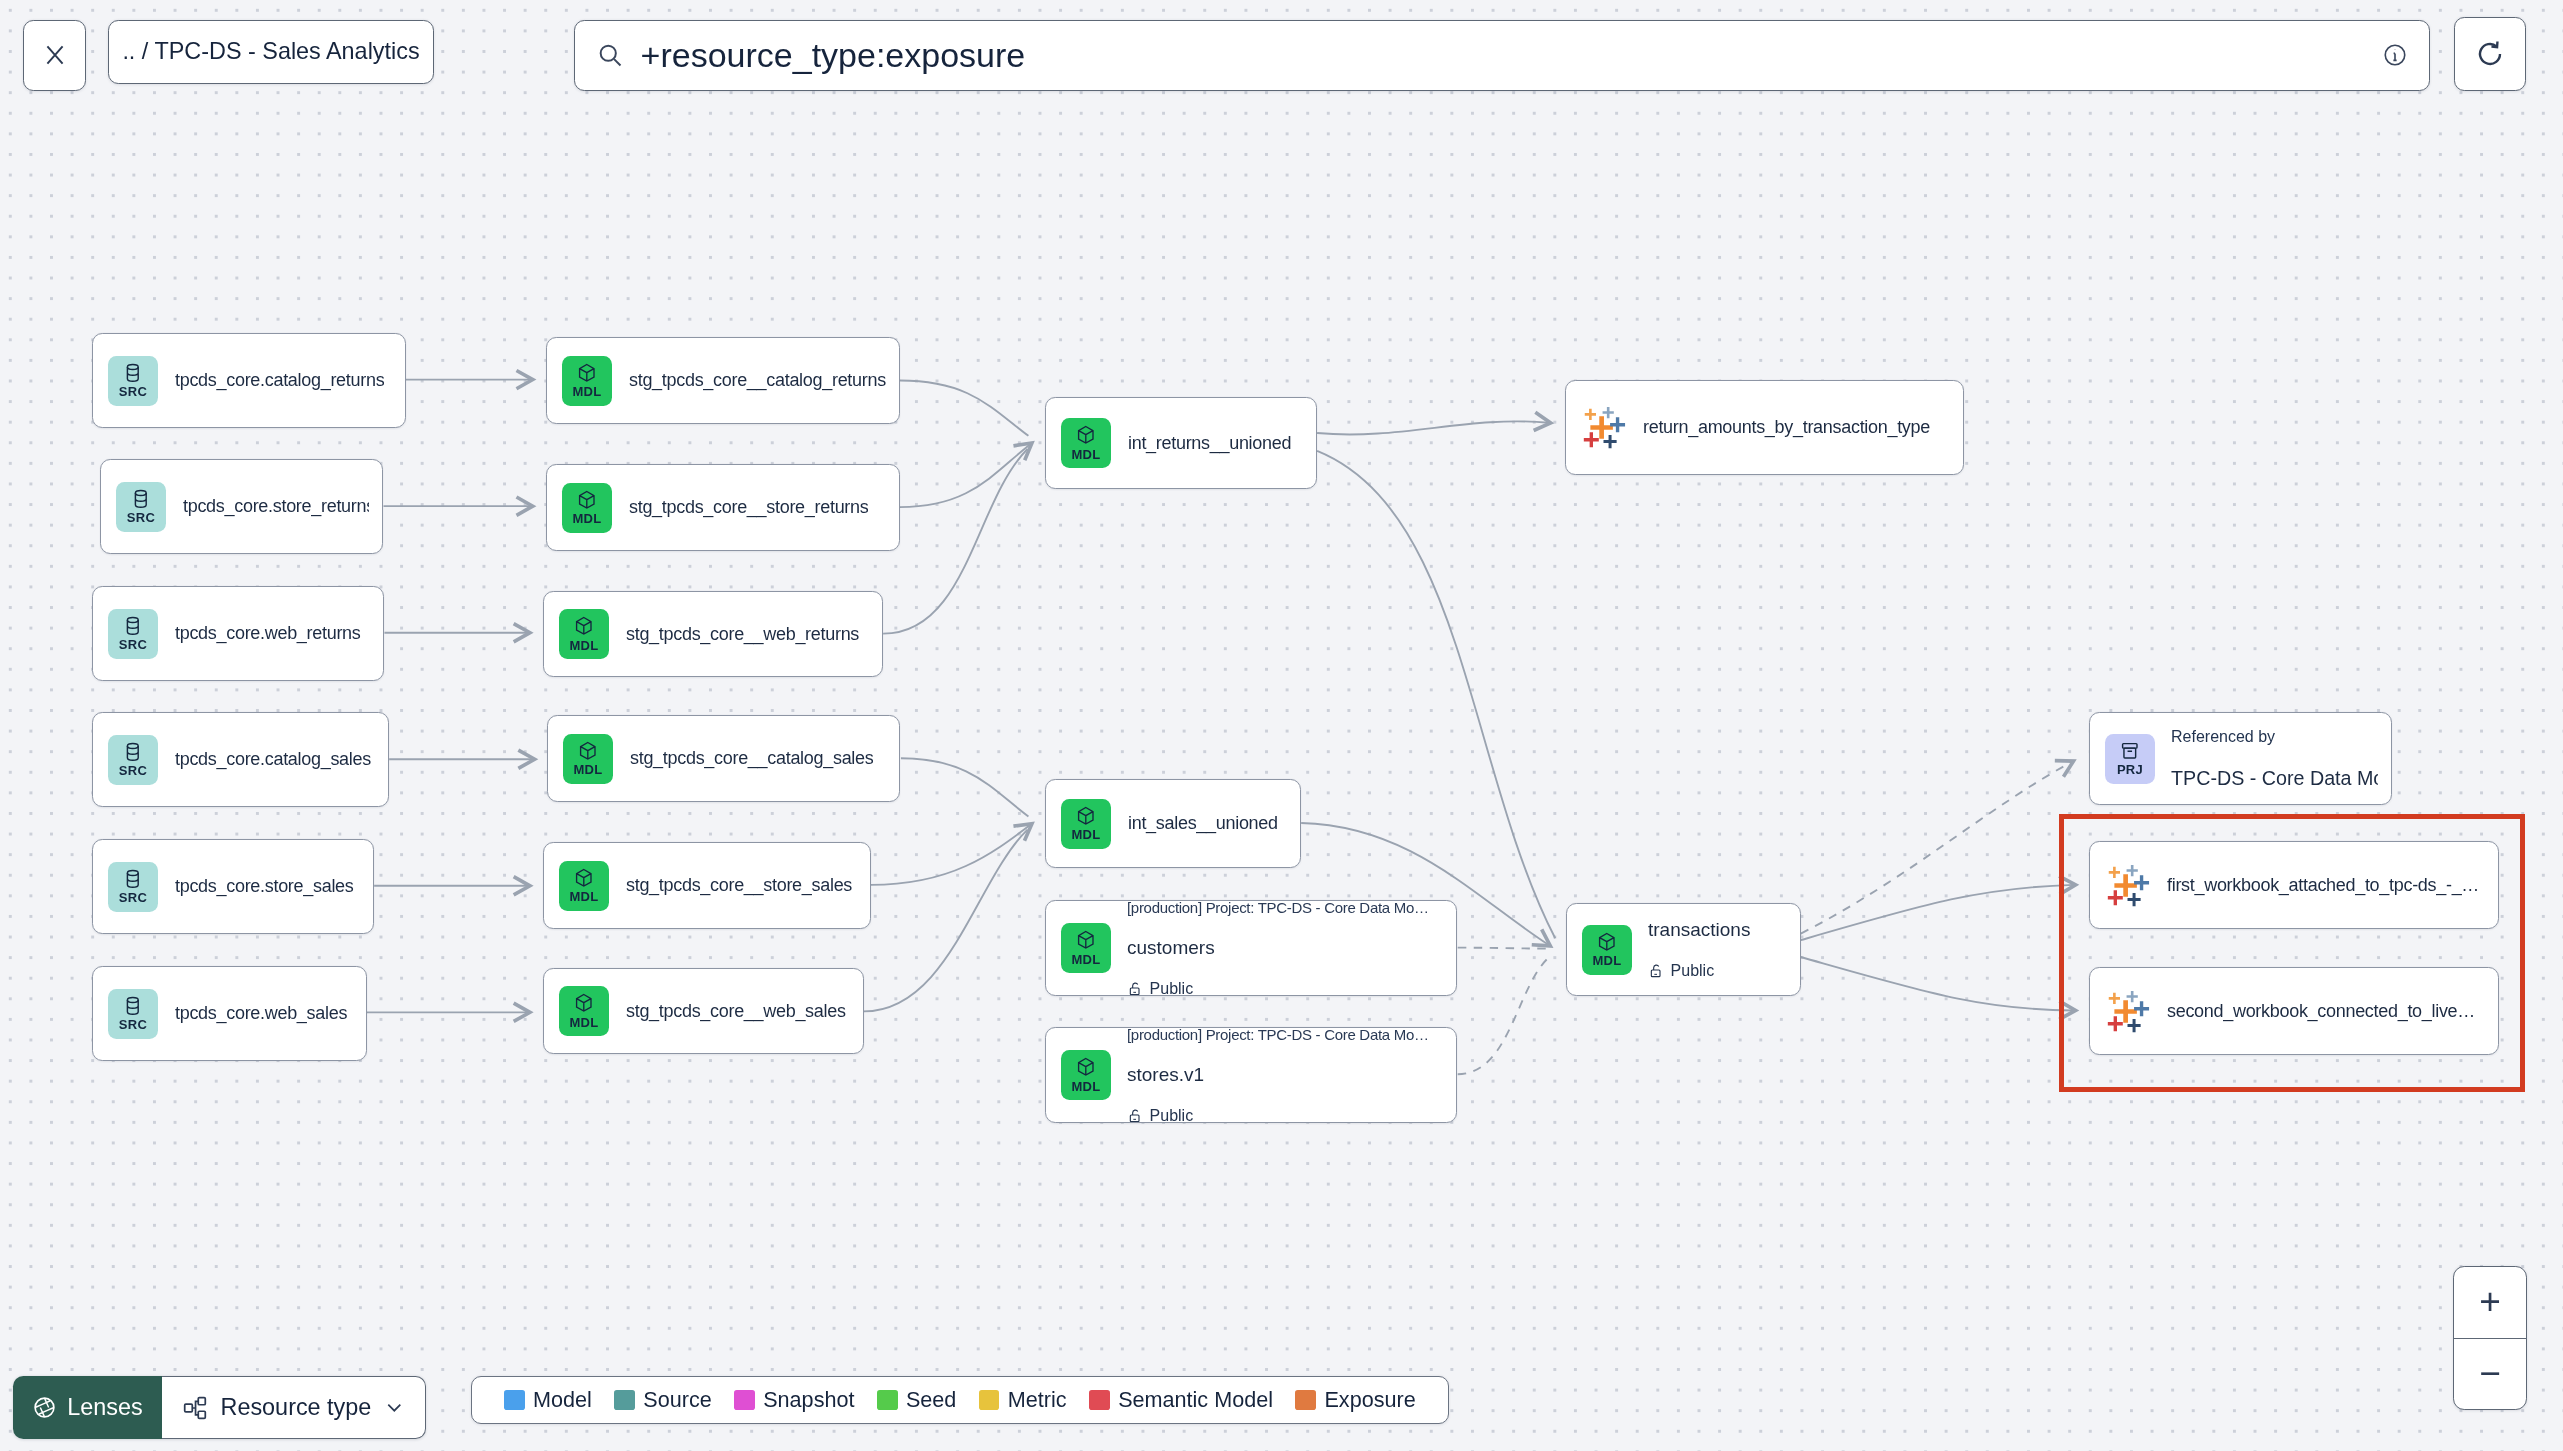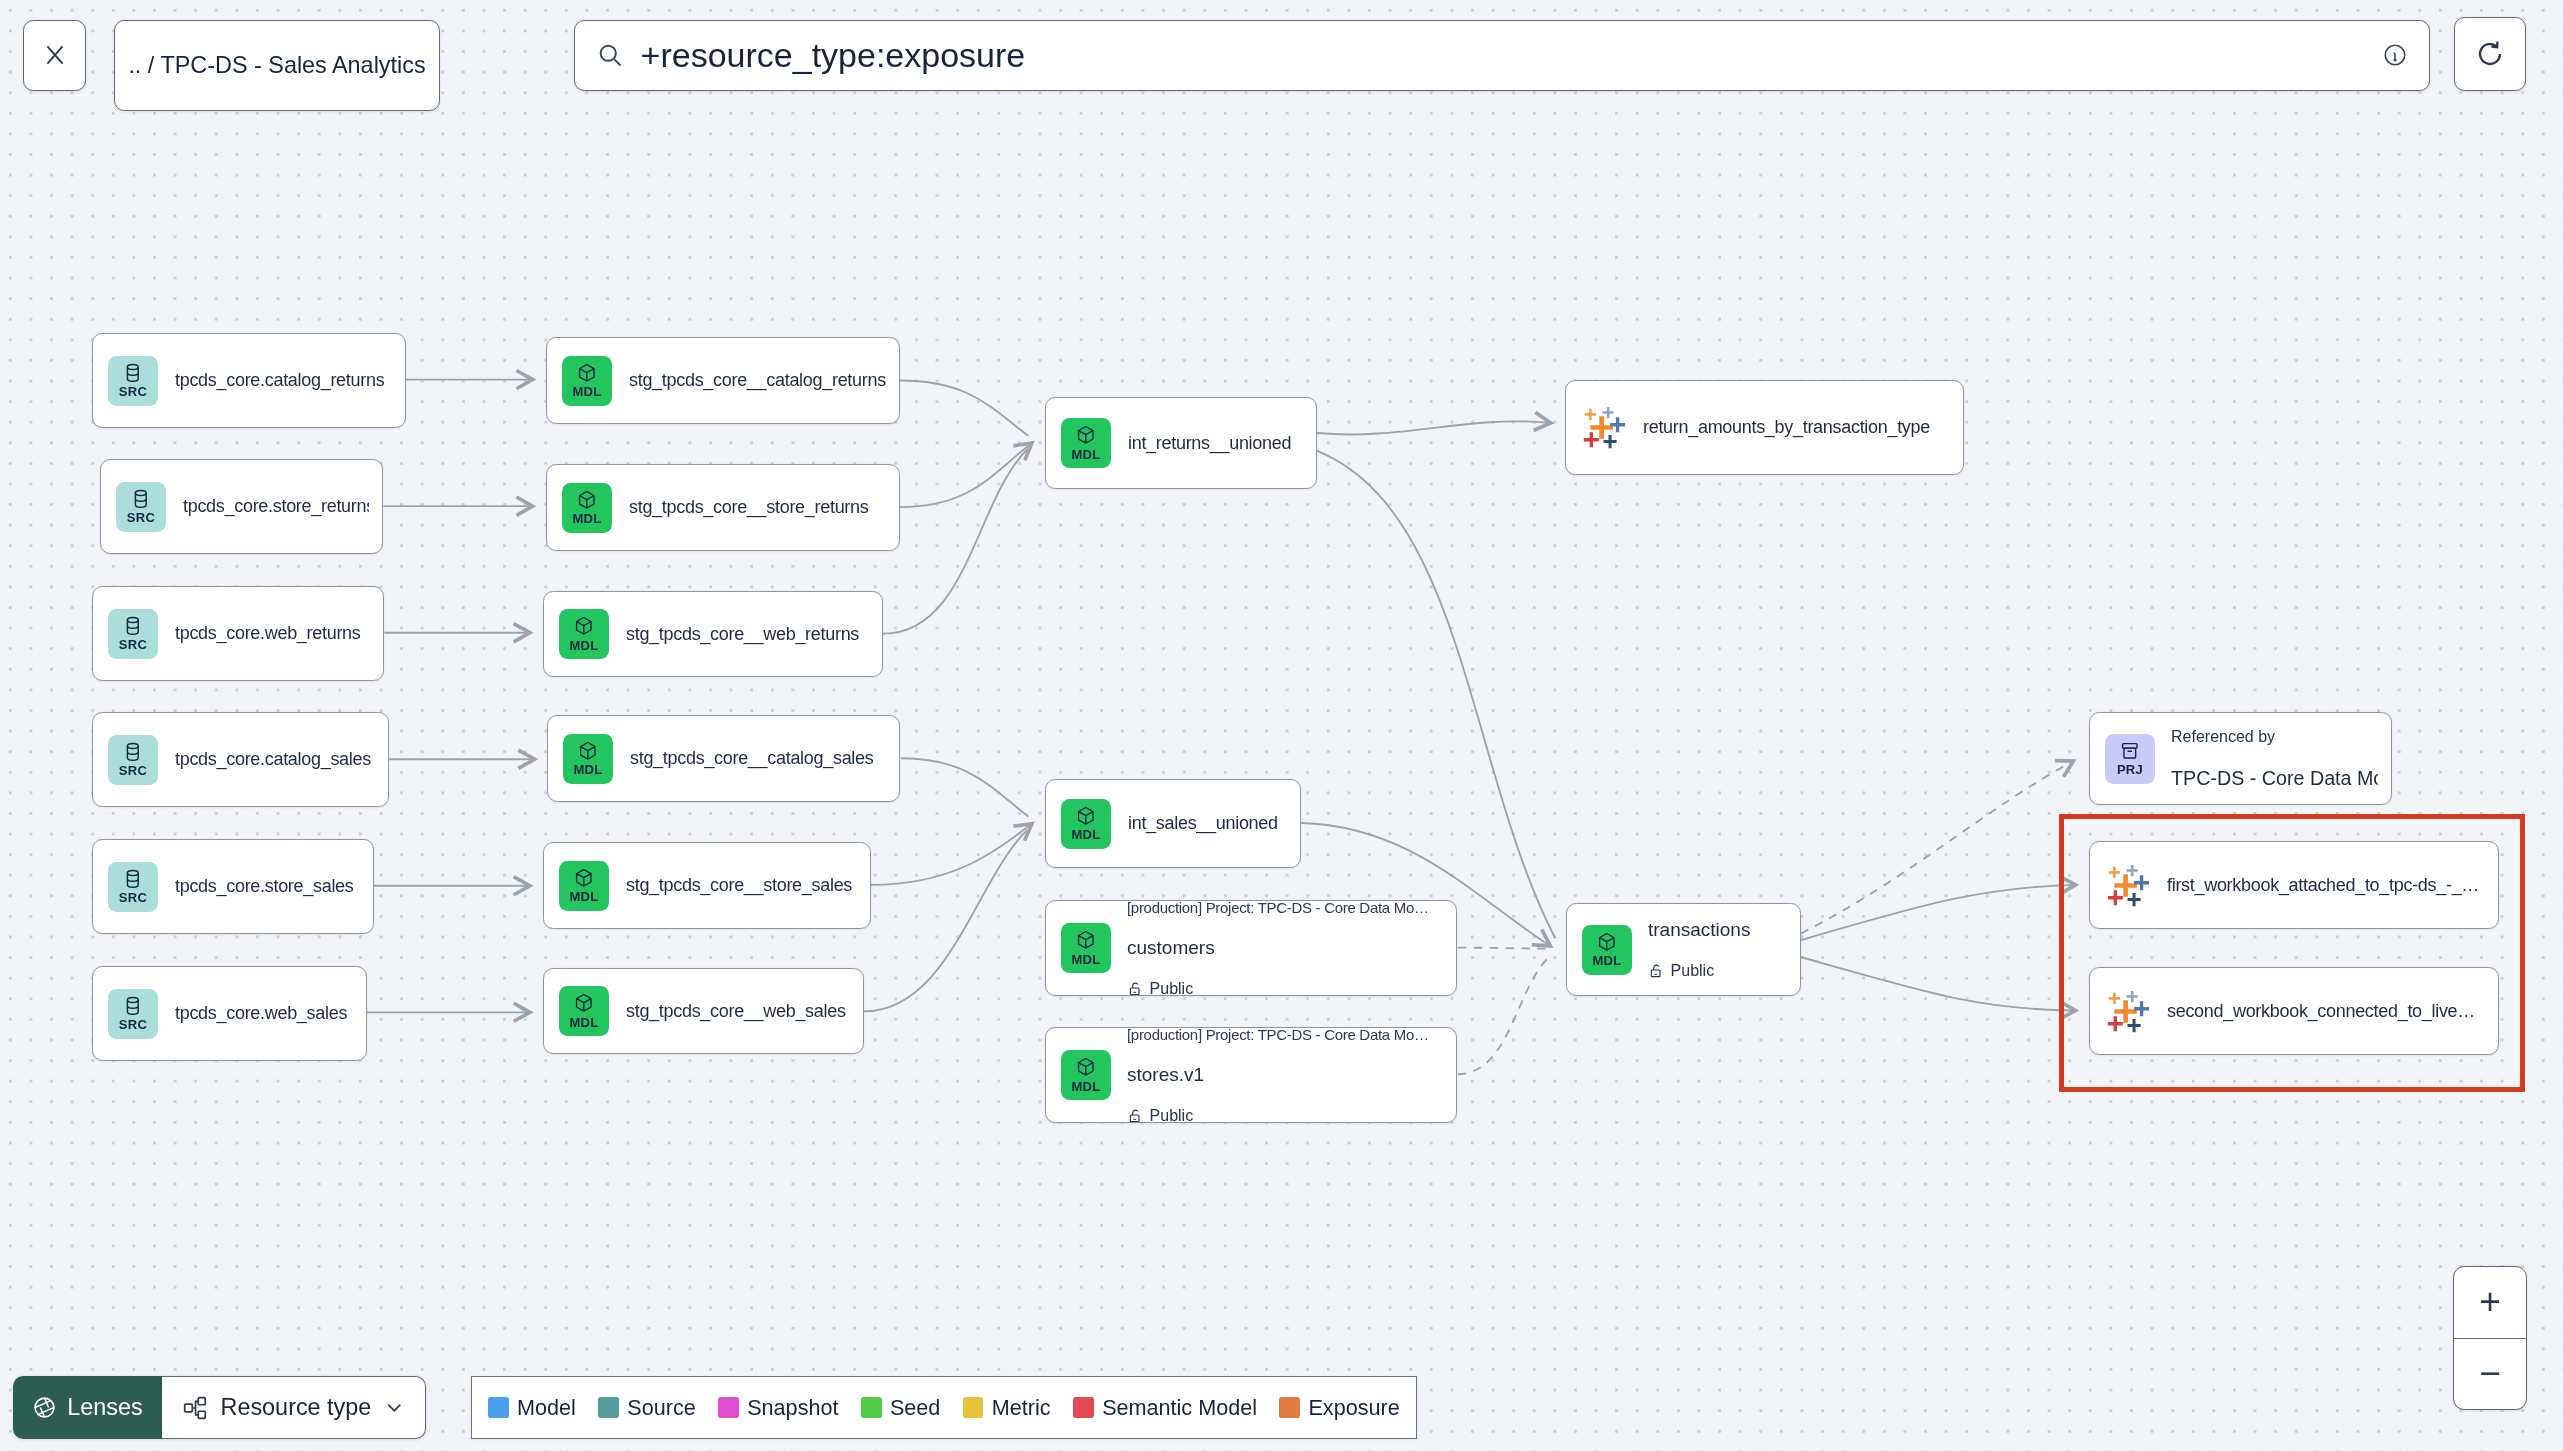--- a/index.html
+++ b/index.html
@@ -62,23 +62,23 @@
   .lenses-btn{
     background:#2d5c51;color:#fff;display:flex;align-items:center;gap:10.3px;
     padding:0 19px;border-radius:10.3px 0 0 10.3px;font-size:23.4px;cursor:pointer;
   }
   .resource-btn{
     background:#fff;border:1.9px solid #5d6775;border-left:none;border-radius:0 10.3px 10.3px 0;
     display:flex;align-items:center;gap:12.2px;padding:0 20.6px;font-size:23.4px;color:#16243c;
     box-sizing:border-box;cursor:pointer;
   }
   .legend{
-    position:absolute;left:471px;top:1376px;height:63px;background:#fff;
-    border:1.9px solid #6b7482;border-radius:0;box-sizing:border-box;
-    display:flex;align-items:center;gap:22.5px;padding:0 16px;
+    position:absolute;left:471px;top:1376px;height:48px;background:#fff;
+    border:1.9px solid #6b7482;border-radius:10px;box-sizing:border-box;
+    display:flex;align-items:center;gap:22.5px;padding:0 32px;
     box-shadow:0 0.9px 2.8px rgba(22,33,55,.10);
   }
   .legend-item{display:flex;align-items:center;gap:8.4px;font-size:21.6px;color:#16243c;}
   .legend-swatch{width:20.6px;height:20.6px;border-radius:2.8px;flex:none;}
   .zoom-panel{
     position:absolute;left:2453px;top:1266px;width:74px;height:144px;background:#fff;
     border:1.9px solid #5d6775;border-radius:11.2px;box-sizing:border-box;
     display:flex;flex-direction:column;box-shadow:0 0.9px 2.8px rgba(22,33,55,.10);
   }
   .zoom-btn{
@@ -130,21 +130,21 @@
     <path d="M1921 996 C 2035 938 2122 860 2210 813" marker-end="url(#arw)"></path>
   </g>
 </svg>
 
 <div class="pill icon-btn" style="left:23.4px;top:19.7px;width:63px;height:71px;">
   <svg width="26" height="26" viewBox="0 0 24 24">
     <path d="M5 4 L19 20 M19 4 L5 20" stroke="#2c3a52" stroke-width="1.8" fill="none"></path>
   </svg>
 </div>
 
-<div class="pill breadcrumb-pill" style="left:114px;top:19.7px;width:326px;height:91px;">
+<div class="pill breadcrumb-pill" style="left:108px;top:19.7px;width:326px;height:64px;">
   <span>.. / TPC-DS - Sales Analytics</span>
 </div>
 
 <div class="pill searchbar" style="left:574px;top:19.7px;width:1856px;height:71px;">
   <svg width="28" height="28" viewBox="0 0 24 24">
     <circle cx="10.5" cy="10.5" r="6.5" fill="none" stroke="#3a465c" stroke-width="1.7"></circle>
     <path d="M15.5 15.5 L21 21" stroke="#3a465c" stroke-width="1.7"></path>
   </svg>
   <input type="text" value="+resource_type:exposure" style="">
   <svg width="26" height="26" viewBox="0 0 24 24">

